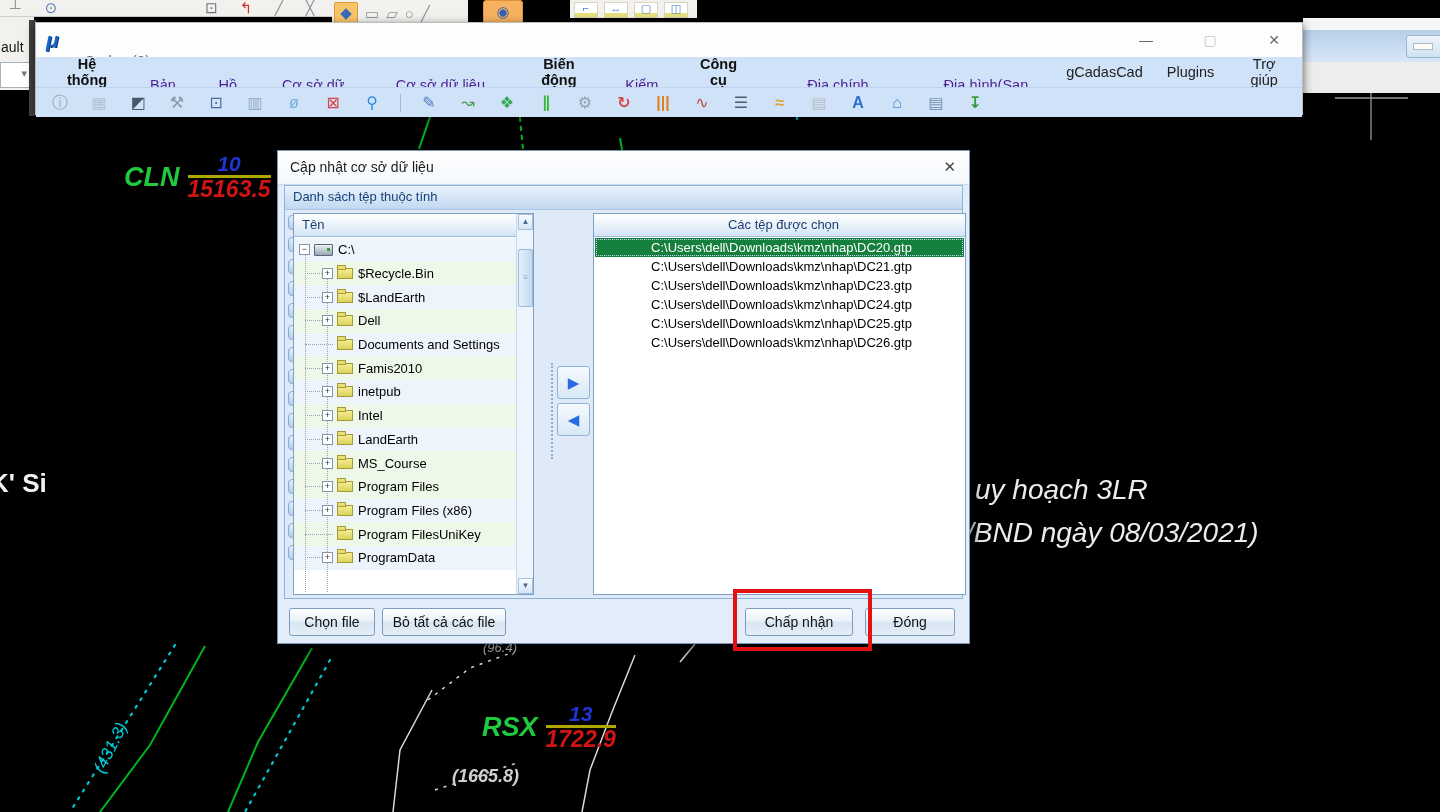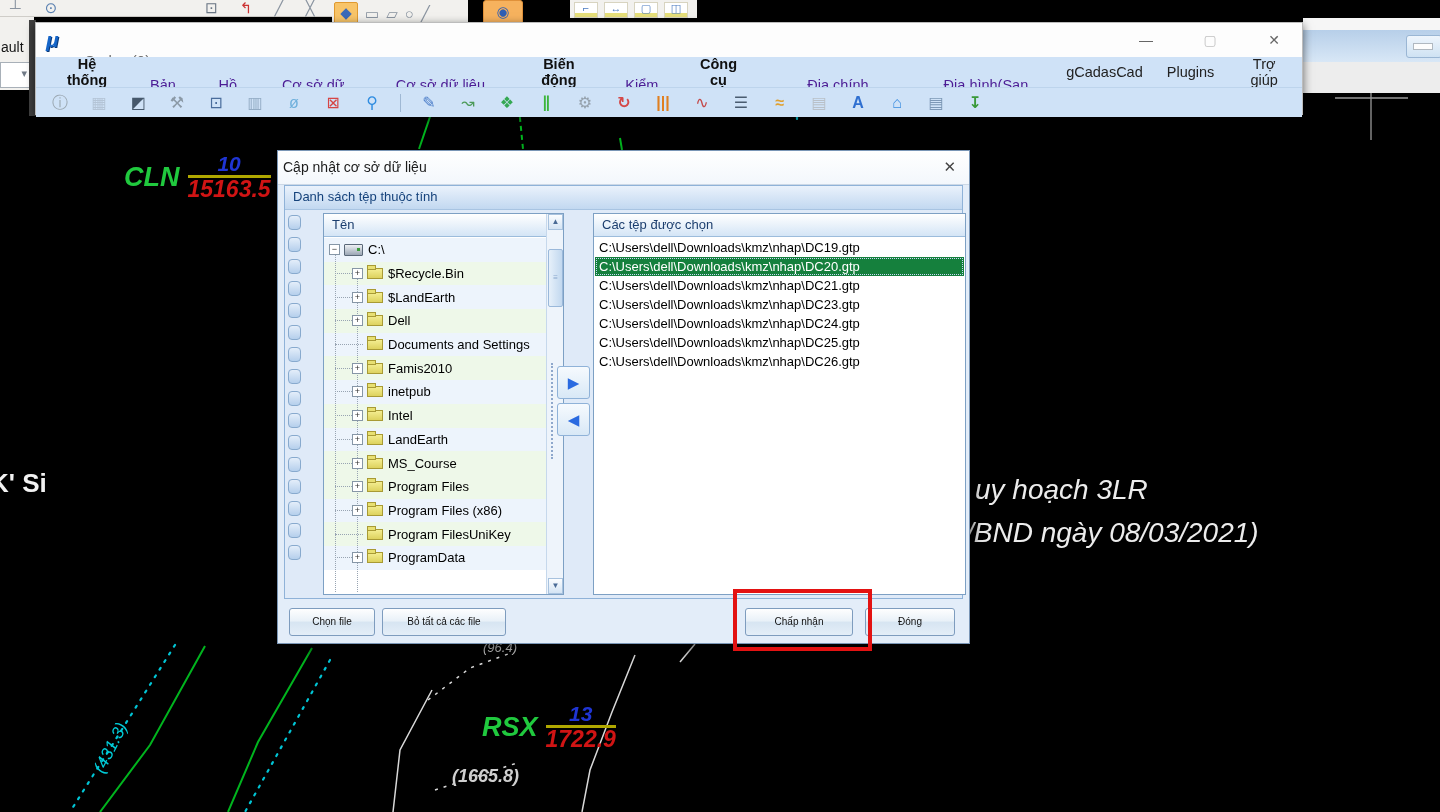--- a/index.html
+++ b/index.html
@@ -77,34 +77,34 @@
              border-top:1px solid #bdd4ec;display:flex;align-items:center;gap:17px;padding-left:13px;}
   .tb-icon{font-size:16px;width:22px;text-align:center;line-height:22px;}
   .tb-icon.bold{font-weight:bold;}
   .tb-sep{width:1px;height:18px;background:#9fb8d4;}
 
   
   #dialog{left:277px;top:150px;width:693px;height:494px;z-index:6;background:#e3edf9;
           border:1px solid #7a96b6;box-shadow:3px 5px 12px rgba(0,0,0,.55);box-sizing:border-box;}
   #d-titlebar{position:absolute;left:0;top:0;right:0;height:33px;background:linear-gradient(#ffffff,#f3f7fc);
               border-bottom:1px solid #ccd8e6;}
-  #d-title{position:absolute;left:5px;top:8px;font-size:14px;color:#1c1c1c;}
+  #d-title{position:absolute;left:12px;top:8px;font-size:14px;color:#1c1c1c;}
   #d-close{position:absolute;right:13px;top:7px;font-size:15px;color:#444;}
   #groupbox{position:absolute;left:6px;top:34px;width:679px;height:414px;border:1px solid #8fb2d8;
             background:#dfeaf8;box-sizing:border-box;}
   #groupband{position:absolute;left:0;top:0;right:0;height:23px;
              background:linear-gradient(#eaf2fc,#c2d8f0);border-bottom:1px solid #a8c4e2;
              color:#15427b;font-size:13px;line-height:22px;padding-left:8px;}
   #pill-stack{position:absolute;left:3px;top:29px;width:14px;display:flex;flex-direction:column;gap:7px;}
   .pill{width:13px;height:15px;border-radius:4px;border:1px solid #88aace;
         background:linear-gradient(#e4eefa,#b5cfec);box-sizing:border-box;}
 
   .panel{position:absolute;background:#fff;border:1px solid #7da0c4;box-sizing:border-box;}
-  #tree-panel{left:45px;top:62px;width:241px;height:382px;}
-  #list-panel{left:315px;top:62px;width:373px;height:382px;}
+  #tree-panel{left:15px;top:62px;width:241px;height:382px;}
+  #list-panel{left:315px;top:62px;width:373px;height:382px;text-align:center;}
   .panel-header{position:absolute;left:0;top:0;height:23px;box-sizing:border-box;
                 background:linear-gradient(#ffffff,#d4e5f6);border-bottom:1px solid #9cbcdc;
                 color:#1c3e6e;font-size:13px;line-height:21px;padding-left:8px;}
   #tree-header{right:17px;}
   #list-header{right:0;}
 
   
   #tree-rows{position:absolute;left:0;top:24px;right:17px;bottom:1px;overflow:hidden;}
   .vline{position:absolute;width:0;border-left:1px dotted #98a4b2;z-index:2;}
   #vline1{left:11px;top:10px;height:346px;}
@@ -147,21 +147,21 @@
   #move-left{top:252px;}
 
   
   #file-rows{position:absolute;left:1px;top:24px;right:1px;bottom:1px;background:#fff;}
   .fitem{height:19px;font-size:13px;line-height:19px;padding-left:4px;color:#000;white-space:nowrap;}
   .fitem.selected{background:#15803d;color:#fff;outline:1px dotted #c8d8f8;outline-offset:-2px;}
 
   
   .dbtn{position:absolute;top:457px;height:28px;border:1px solid #7e9cbe;border-radius:3px;
         background:linear-gradient(180deg,#fefefe,#e9f1f8 45%,#d7e5f2 52%,#e4eef8);
-        font-size:10px;color:#111;text-align:center;line-height:26px;box-sizing:border-box;
+        font-size:14px;color:#111;text-align:center;line-height:26px;box-sizing:border-box;
         font-family:"Liberation Sans",sans-serif;}
   #btn-choose{left:11px;width:86px;}
   #btn-removeall{left:104px;width:124px;}
   #btn-accept{left:467px;width:108px;}
   #btn-close{left:587px;width:90px;}
   #red-annotation{position:absolute;left:455px;top:438px;width:131px;height:54px;
                   border:4px solid #e31212;z-index:9;pointer-events:none;}
 </style>
 </head>
 <body>
@@ -425,21 +425,20 @@
     </div>
   </div>
 
   <div id="splitter-dots"></div>
   <div class="move-btn" id="move-right">▶</div>
   <div class="move-btn" id="move-left">◀</div>
 
   <div class="panel" id="list-panel">
     <div class="panel-header" id="list-header">Các tệp được chọn</div>
     <div id="file-rows">
-        <div class="fitem">C:\Users\dell\Downloads\kmz\nhap\DC19.gtp</div>
         <div class="fitem selected">C:\Users\dell\Downloads\kmz\nhap\DC20.gtp</div>
         <div class="fitem">C:\Users\dell\Downloads\kmz\nhap\DC21.gtp</div>
         <div class="fitem">C:\Users\dell\Downloads\kmz\nhap\DC23.gtp</div>
         <div class="fitem">C:\Users\dell\Downloads\kmz\nhap\DC24.gtp</div>
         <div class="fitem">C:\Users\dell\Downloads\kmz\nhap\DC25.gtp</div>
         <div class="fitem">C:\Users\dell\Downloads\kmz\nhap\DC26.gtp</div>
       </div>
   </div>
 
   <div class="dbtn" id="btn-choose">Chọn file</div>

